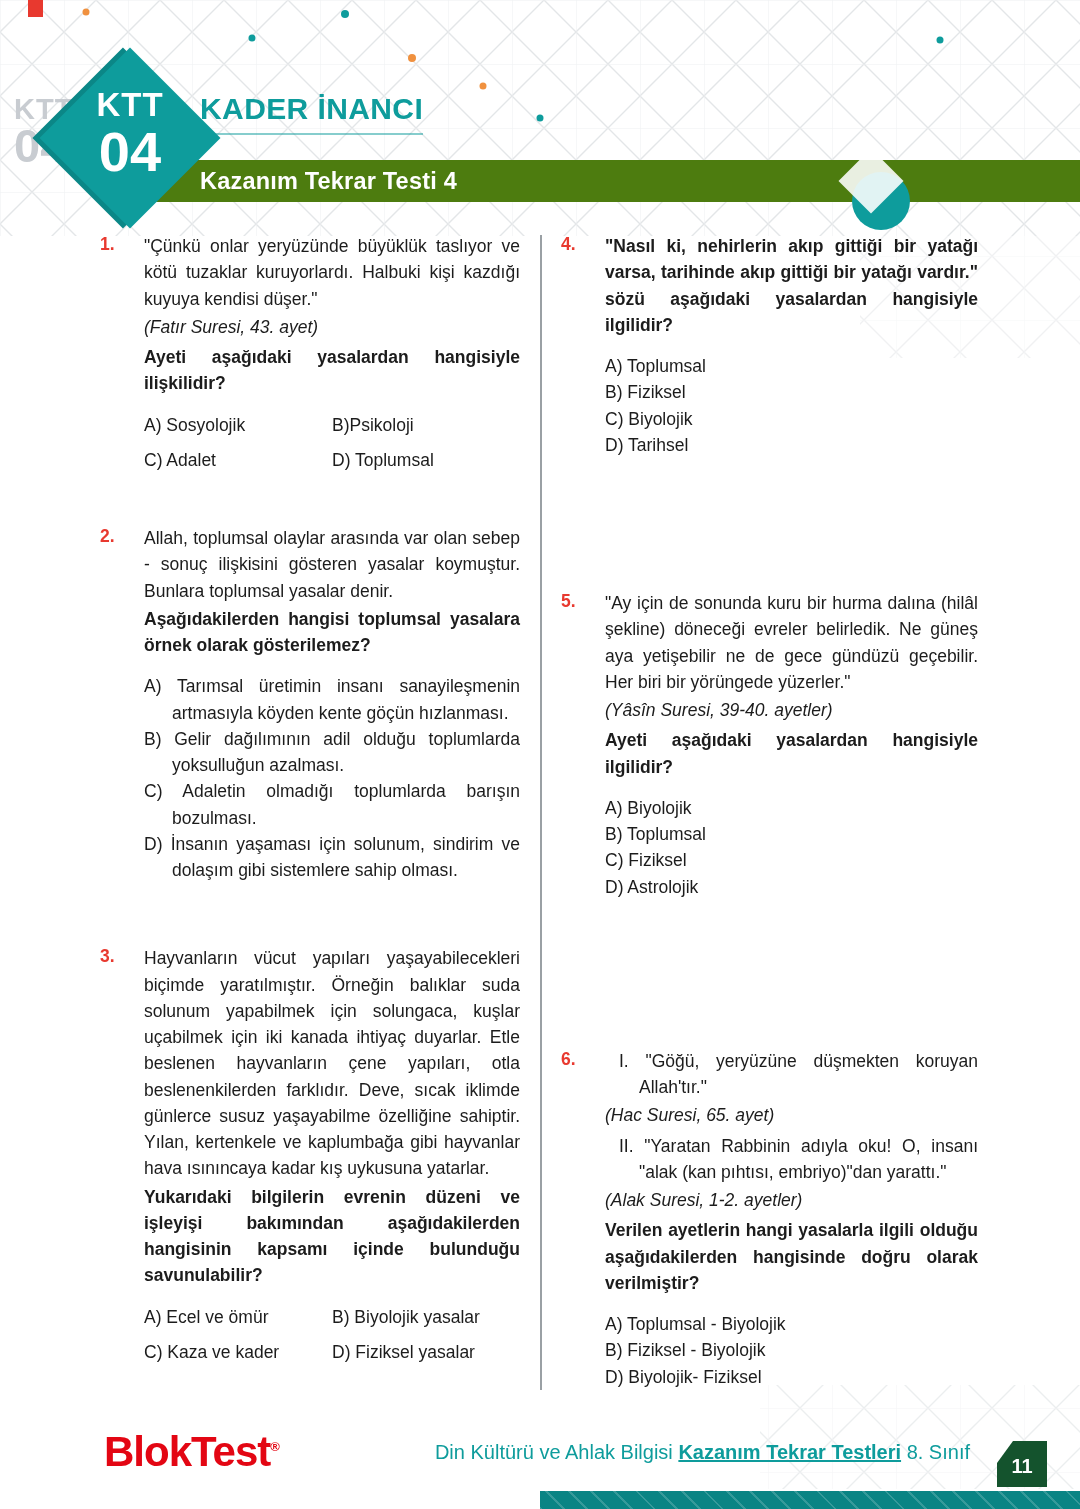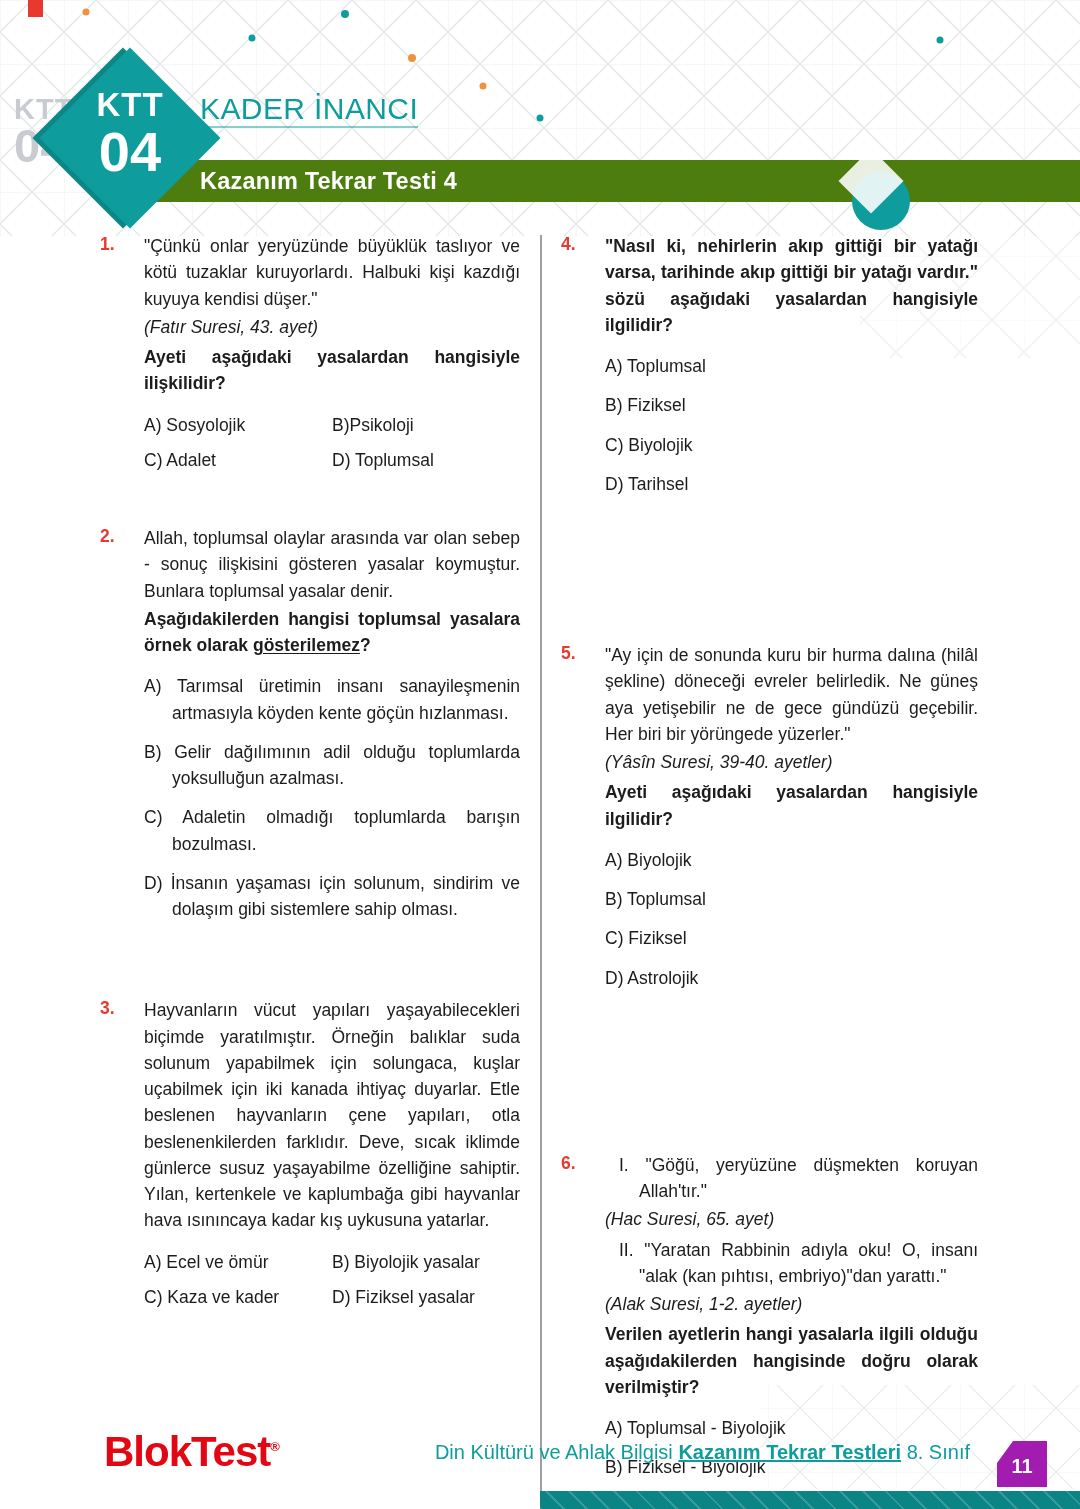--- a/index.html
+++ b/index.html
@@ -17,47 +17,47 @@
   .banner-bump{position:absolute;left:852px;top:172px;width:58px;height:58px;border-radius:50%;
                background:#0E9C9C;z-index:1;}
   .banner-diamond{position:absolute;left:848px;top:158px;width:46px;height:46px;background:#ffffff;
                   opacity:.88;transform:rotate(45deg);z-index:2;}
   .badge{position:absolute;left:66px;top:74px;width:128px;height:128px;background:#0E9C9C;
          transform:rotate(45deg);z-index:3;box-shadow:-5px 5px 0 #0b8787;}
   .badge-text{position:absolute;left:55px;top:88px;width:150px;z-index:4;text-align:center;
               color:#fff;font-weight:700;line-height:1;}
   .badge-text .b1{font-size:33px;letter-spacing:1px;}
   .badge-text .b2{font-size:56px;margin-top:3px;}
-  .page-title{position:absolute;left:200px;top:92px;z-index:4;font-size:30px;font-weight:400;
-              color:#0E9C9C;letter-spacing:.4px;border-bottom:2px solid rgba(14,156,156,.5);}
+  .page-title{position:absolute;left:200px;top:92px;z-index:4;font-size:30px;font-weight:700;
+              color:#0E9C9C;letter-spacing:.4px;border-bottom:2px solid rgba(14,156,156,.5);padding-bottom:7px;}
 
   
   .qarea{position:absolute;left:100px;top:233px;width:878px;display:flex;z-index:1;}
   .qcol{width:420px;}
   .qcol.right{width:417px;}
   .vdiv{width:2px;background:#9aa0a4;margin:2px 19px 0 20px;}
   .question{display:flex;}
   .qnum{flex:0 0 44px;width:44px;font-weight:700;color:#E8392F;font-size:17.5px;padding-top:1px;}
   .qbody{flex:1;font-size:17.5px;line-height:1.5;}
   .seg{margin:0 0 2px;text-align:justify;}
   .seg.cite{font-style:italic;margin:2px 0 4px;}
   .seg.stem{font-weight:700;}
   .seg.roman{padding-left:34px;text-indent:-20px;}
-  .u{text-decoration:underline;text-underline-offset:2px;}
+  .u{text-underline-offset:2px;}
   .options{margin-top:15px;}
   .options.two-col{display:grid;grid-template-columns:1fr 1fr;row-gap:9px;}
-  .options.one-col .option{margin:13px 0;padding-left:28px;text-indent:-28px;text-align:justify;}
+  .options.one-col .option{margin:0 0;padding-left:28px;text-indent:-28px;text-align:justify;}
 
   
   .footer{position:absolute;left:104px;top:1428px;width:866px;display:flex;align-items:center;z-index:1;}
   .logo{font-size:42px;font-weight:800;color:#E30613;letter-spacing:-1px;}
   .logo sup{font-size:13px;font-weight:700;}
   .footer-text{margin-left:auto;font-size:20px;color:#0E9C9C;}
   .f-series{font-weight:700;text-decoration:underline;}
-  .page-tab{position:absolute;right:33px;top:1441px;width:50px;height:42px;background:#a21caf;
+  .page-tab{position:absolute;right:33px;top:1441px;width:50px;height:42px;background:#14532d;
             clip-path:polygon(0 48%,32% 0,100% 0,100% 100%,0 100%);color:#fff;font-weight:700;
             font-size:20px;display:flex;align-items:center;justify-content:center;padding-top:4px;z-index:2;}
   .bottom-strip{position:absolute;left:540px;right:0;bottom:0;height:18px;background:#0a8484;
                 background-image:repeating-linear-gradient(45deg,rgba(255,255,255,.18) 0 2px,transparent 2px 16px);z-index:1;}
 </style>
 </head>
 <body>
 
 <div class="page">
 
@@ -126,20 +126,21 @@
               <div class="option">B) Gelir dağılımının adil olduğu toplumlarda yoksulluğun azalması.</div>
               <div class="option">C) Adaletin olmadığı toplumlarda barışın bozulması.</div>
               <div class="option">D) İnsanın yaşaması için solunum, sindirim ve dolaşım gibi sistemlere sahip olması.</div>
             </div>
           </div>
         </div>
         <div class="question" style="margin-top: 62px;">
           <div class="qnum">3.</div>
           <div class="qbody">
             <p class="seg p"><span>Hayvanların vücut yapıları yaşayabilecekleri biçimde yaratılmıştır. Örneğin balıklar suda solunum yapabilmek için solungaca, kuşlar uçabilmek için iki kanada ihtiyaç duyarlar. Etle beslenen hayvanların çene yapıları, otla beslenenkilerden farklıdır. Deve, sıcak iklimde günlerce susuz yaşayabilme özelliğine sahiptir. Yılan, kertenkele ve kaplumbağa gibi hayvanlar hava ısınıncaya kadar kış uykusuna yatarlar.</span></p>
+            <p class="seg stem"><span>Yukarıdaki bilgilerin evrenin düzeni ve işleyişi bakımından aşağıdakilerden hangisinin kapsamı içinde bulunduğu savunulabilir?</span></p>
             <div class="options two-col">
               <div class="option">A) Ecel ve ömür</div>
               <div class="option">B) Biyolojik yasalar</div>
               <div class="option">C) Kaza ve kader</div>
               <div class="option">D) Fiziksel yasalar</div>
             </div>
           </div>
         </div>
       </div>
     <div class="vdiv"></div>

